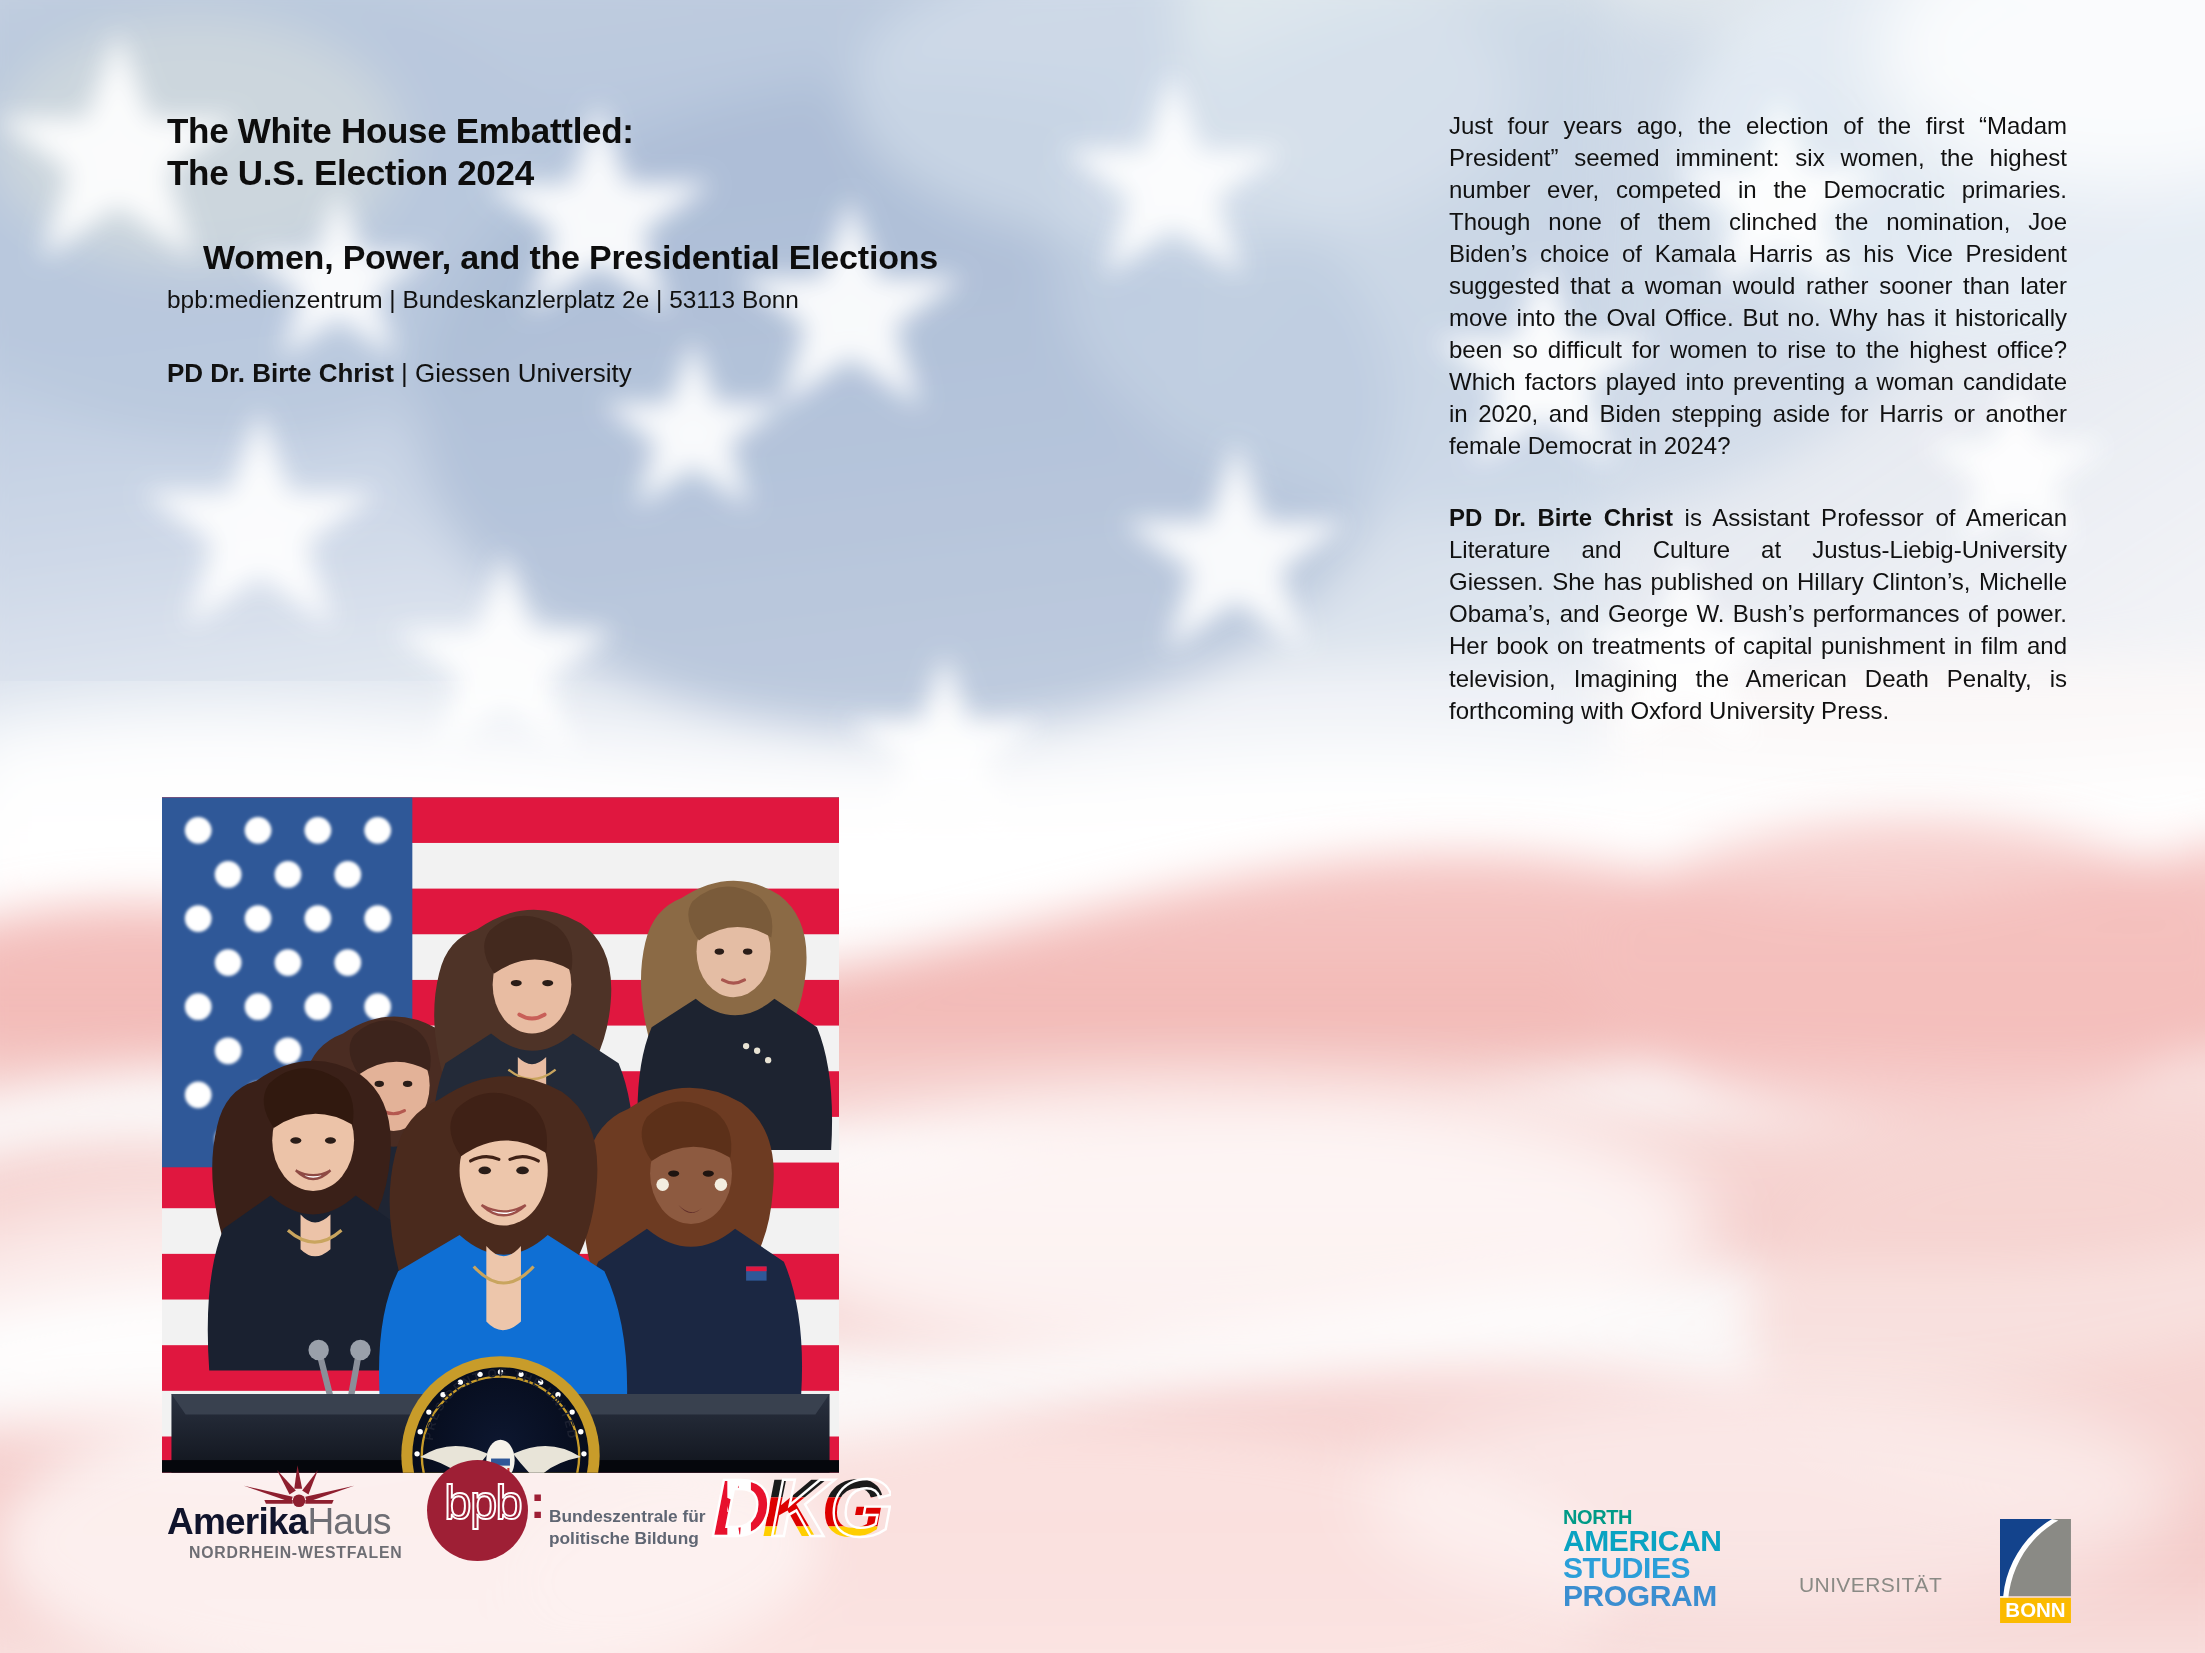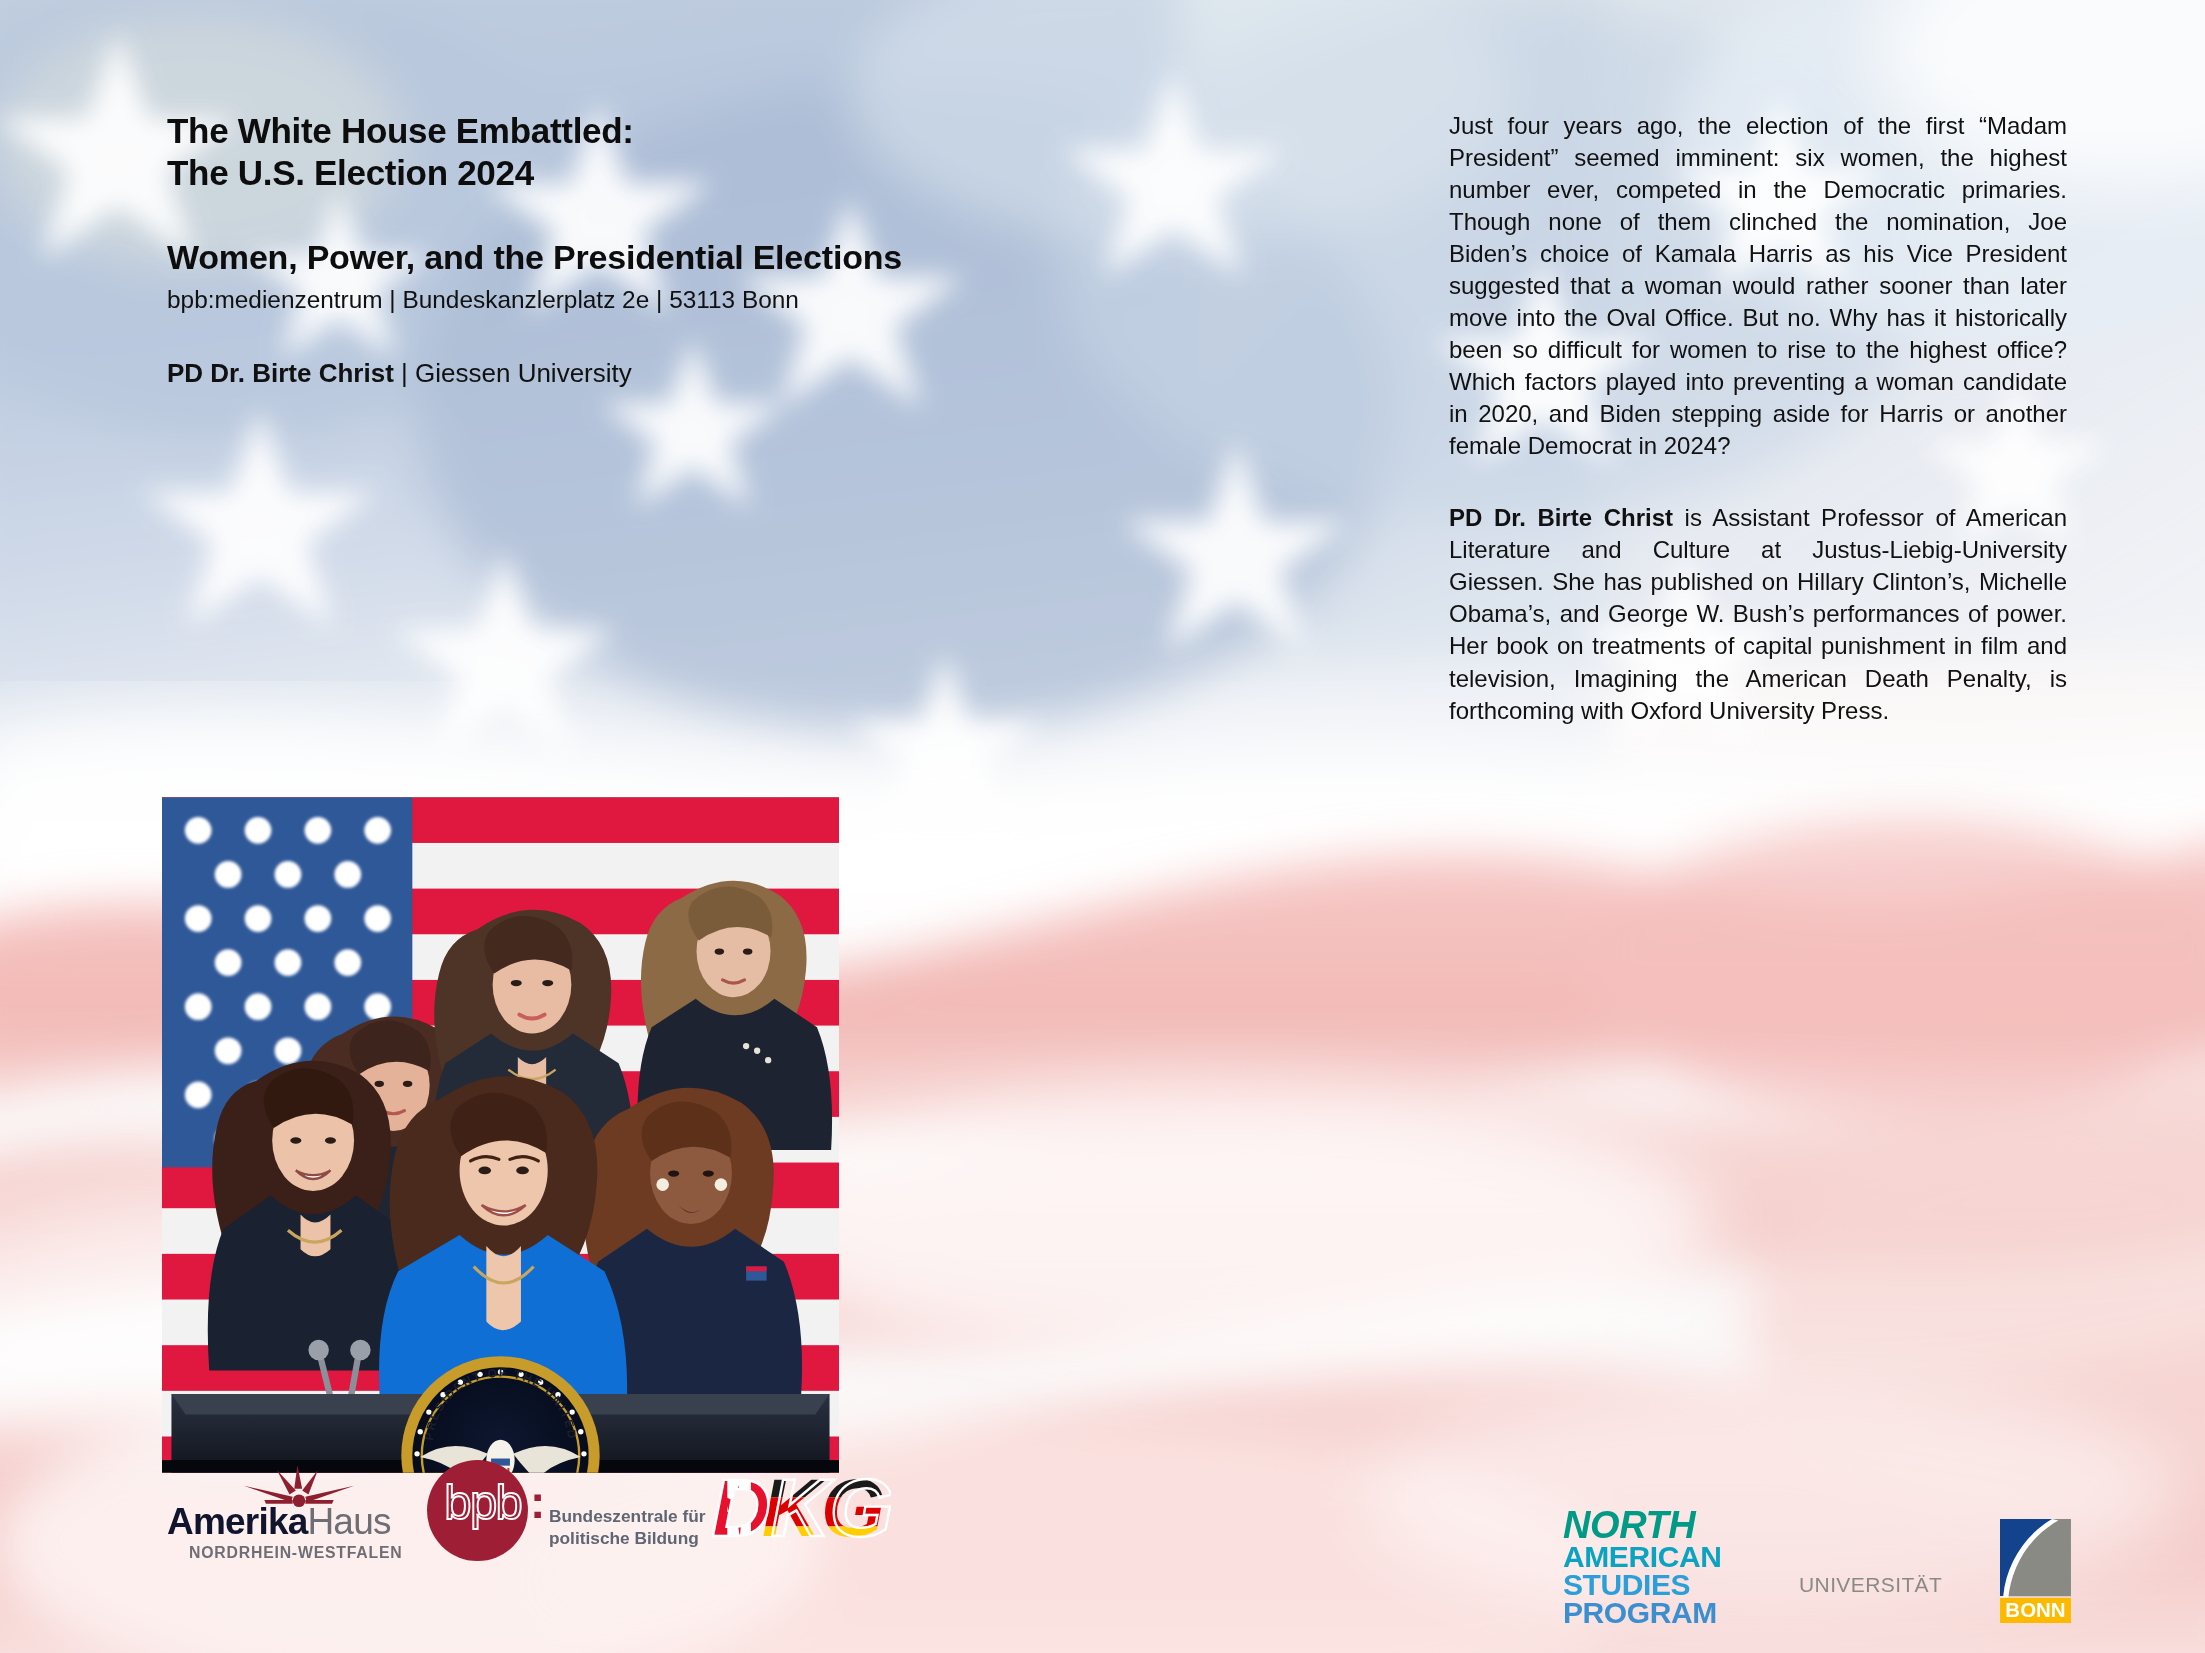--- a/index.html
+++ b/index.html
@@ -35,20 +35,21 @@
     margin-top:5.5px;
     font-size:22px; line-height:1.33; color:#111;
   }
   .series-sub b { font-weight:bold; }
 
   .lecture-title {
     margin-top:43px;
     font-size:34px; font-weight:bold; color:#0d0d0d;
     line-height:1.28; letter-spacing:-0.2px;
     max-width:929px;
+    margin-left:36px;
   }
   .lecture-when {
     margin-top:3.9px;
     font-size:24.4px; line-height:1.33; color:#111;
   }
   .speaker-line {
     margin-top:41px;
     font-size:26px; color:#111; line-height:1.3;
   }
   .speaker-line b { font-weight:bold; }
@@ -126,21 +127,21 @@
   
   #logo-dkg { left:543px; top:14px; width:181px; height:87px; }
   #logo-dkg svg { width:100%; height:100%; display:block; }
 
   
   #logo-nasp { left:0; top:0; width:228px; height:118px; }
   #logo-nasp div {
     font-weight:bold; line-height:0.93; letter-spacing:-0.4px;
     white-space:nowrap;
   }
-  #logo-nasp .n1 { font-size:38px; color:#009a87;font-style:italic; }
+  #logo-nasp .n1 { font-size:20px; color:#009a87; }
   #logo-nasp .n2 { font-size:30px; color:#0aa3c2; }
   #logo-nasp .n3 { font-size:30px; color:#2b9fd9; }
   #logo-nasp .n4 { font-size:30px; color:#3b8ed0; }
 
   
   #logo-unibonn { left:236px; top:23.6px; width:272px; height:95px; }
   #logo-unibonn .ub-word {
     position:absolute; left:0; top:41px;
     font-size:21px; color:#8a8a85; letter-spacing:0.4px; white-space:nowrap;
   }

